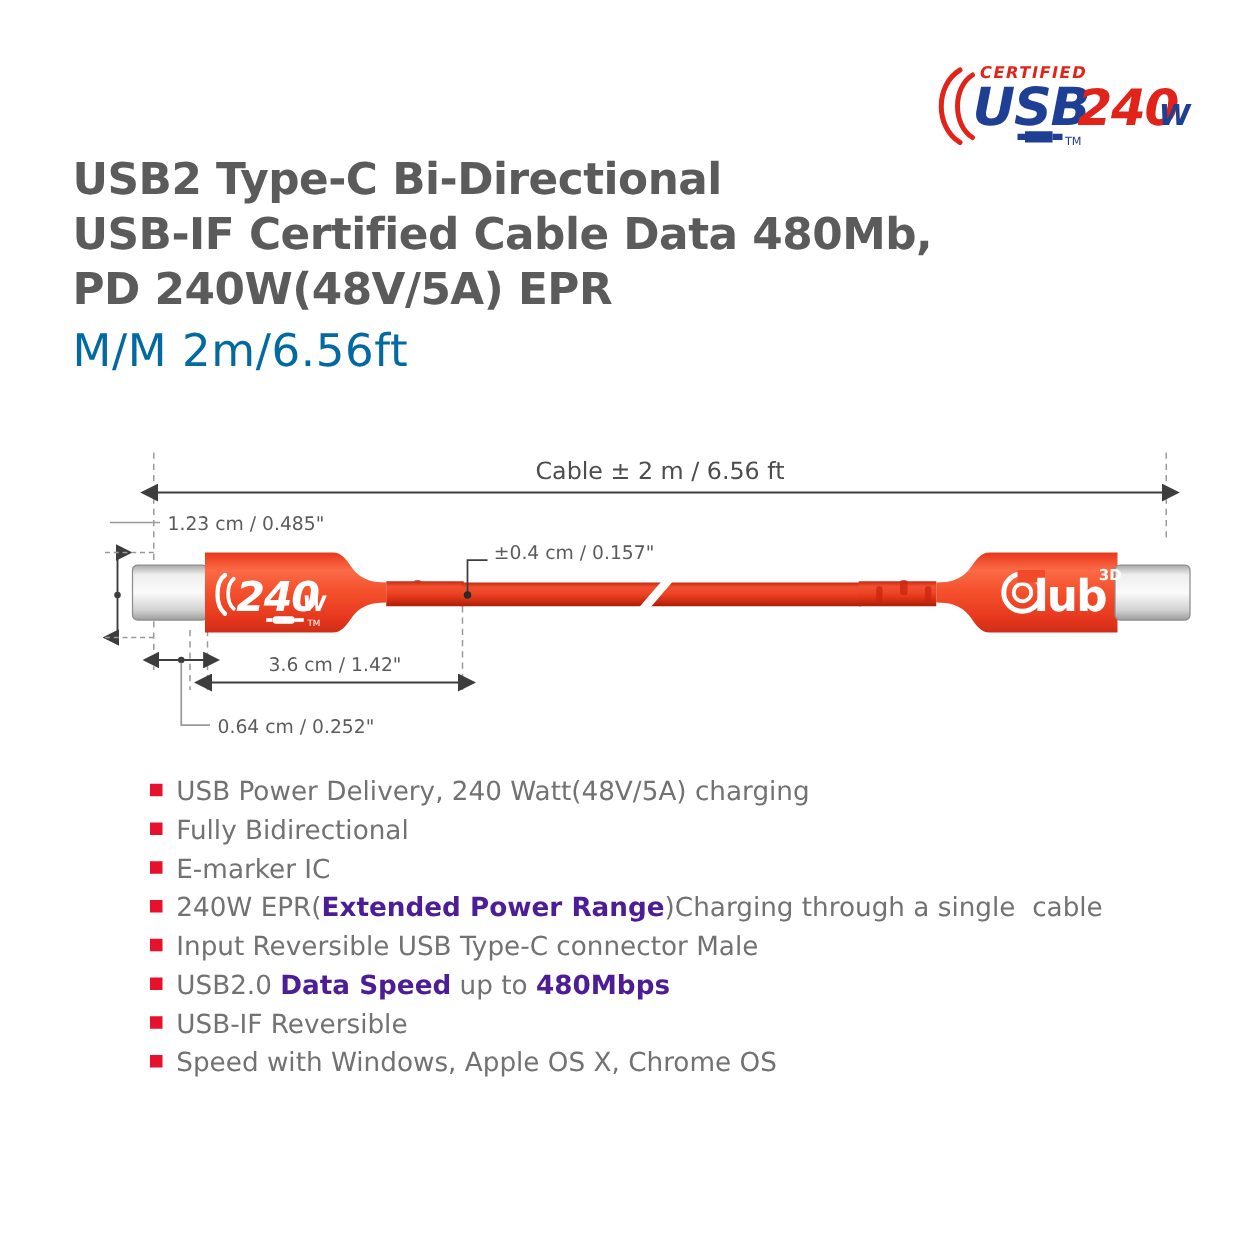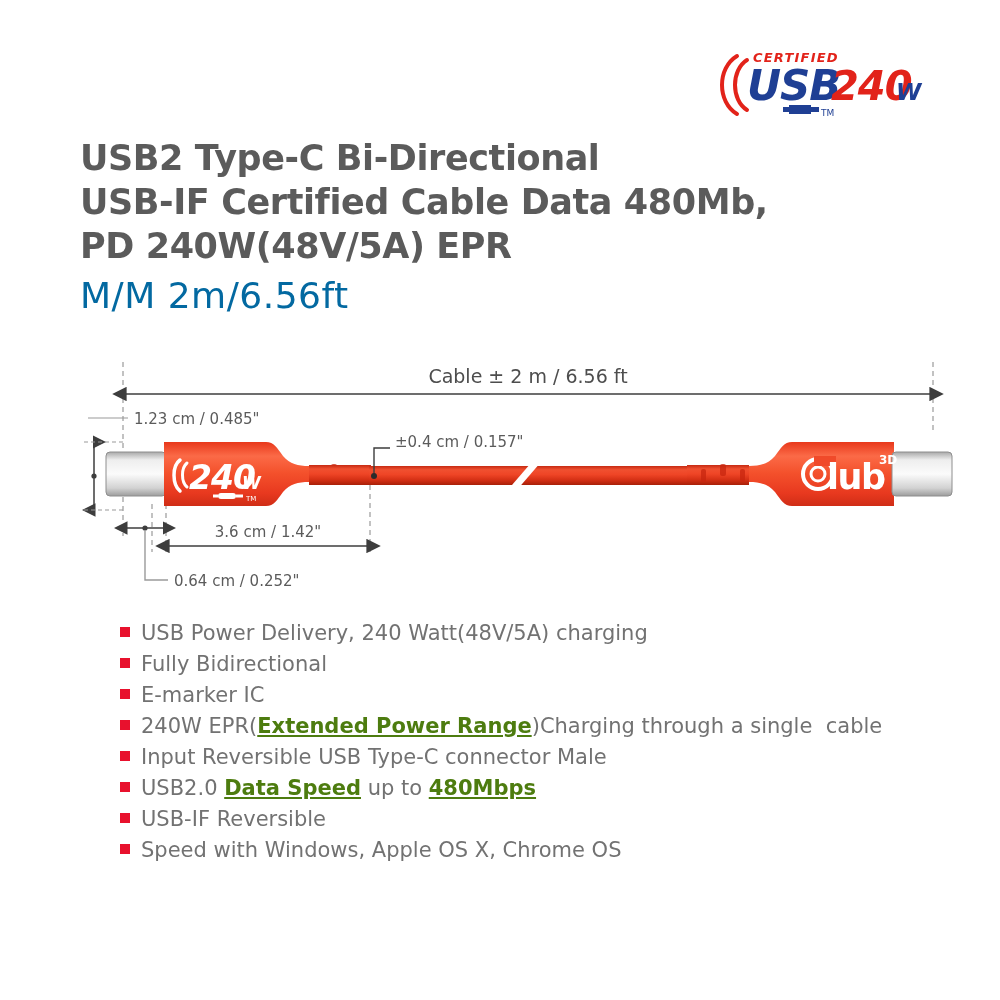--- a/index.html
+++ b/index.html
@@ -11,33 +11,32 @@
     width: 1000px;
     height: 1000px;
     position: relative;
     font-family: "DejaVu Sans", "Liberation Sans", sans-serif;
     overflow: hidden;
   }
 
   
   #usb-logo {
     position: absolute;
-    left: 711px;
+    left: 742px;
     top: 48px;
     width: 215px;
     height: 72px;
   }
 
   
   #title-block {
     position: absolute;
     left: 58px;
-    top: 136px;
+    top: 122px;
     width: 880px;
-    margin-left: 22px;
   }
   .title-line {
     font-family: "DejaVu Sans", "Liberation Sans", sans-serif;
     font-weight: bold;
     font-size: 35px;
     line-height: 44px;
     letter-spacing: -0.4px;
     color: #5b5b5b;
     white-space: nowrap;
   }
@@ -86,23 +85,22 @@
     top: -3px;
   }
   .feature-text {
     font-family: "DejaVu Sans", "Liberation Sans", sans-serif;
     font-size: 21px;
     color: #727272;
     line-height: 31px;
     white-space: pre;
   }
   .feature-text b {
-    color: #4d7c0f;
+    color: #4c1d95;
     font-weight: bold;
-    text-decoration: underline;
   }
 </style>
 </head>
 <body>
 
 <div id="usb-logo">
   <svg width="215" height="72" viewBox="0 0 215 72" xmlns="http://www.w3.org/2000/svg">
 
     <path d="M26 8 C6 20, 6 54, 26 66" stroke="#e2231a" stroke-width="4" fill="none" stroke-linecap="round"></path>
     <path d="M36 12 C20 22, 20 52, 36 62" stroke="#e2231a" stroke-width="4" fill="none" stroke-linecap="round"></path>

